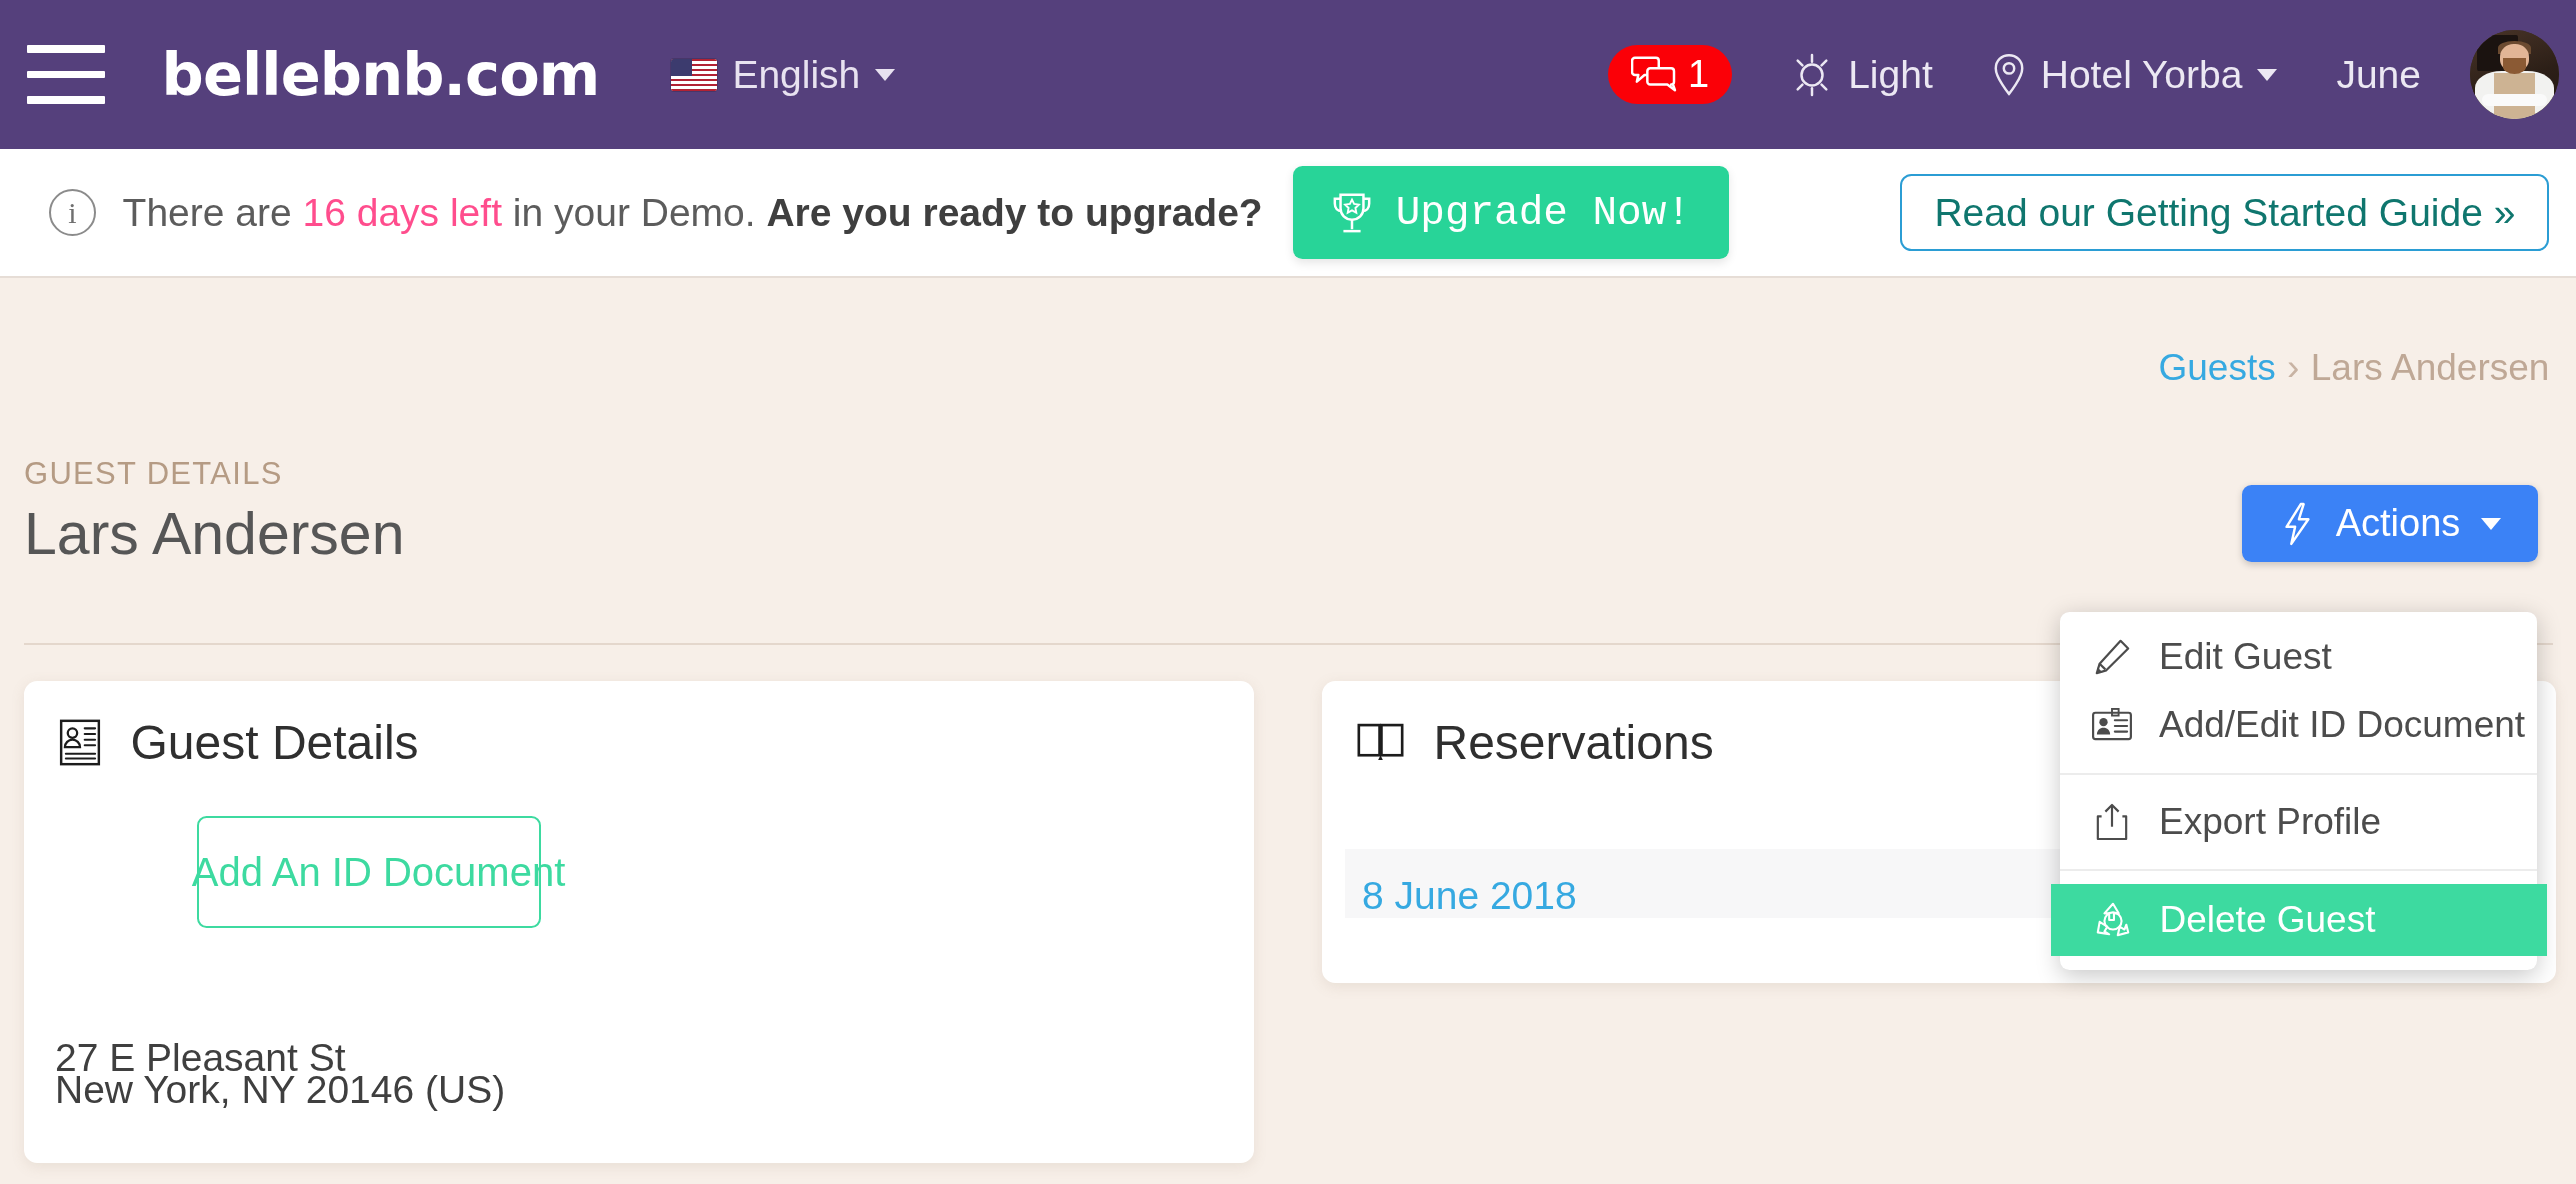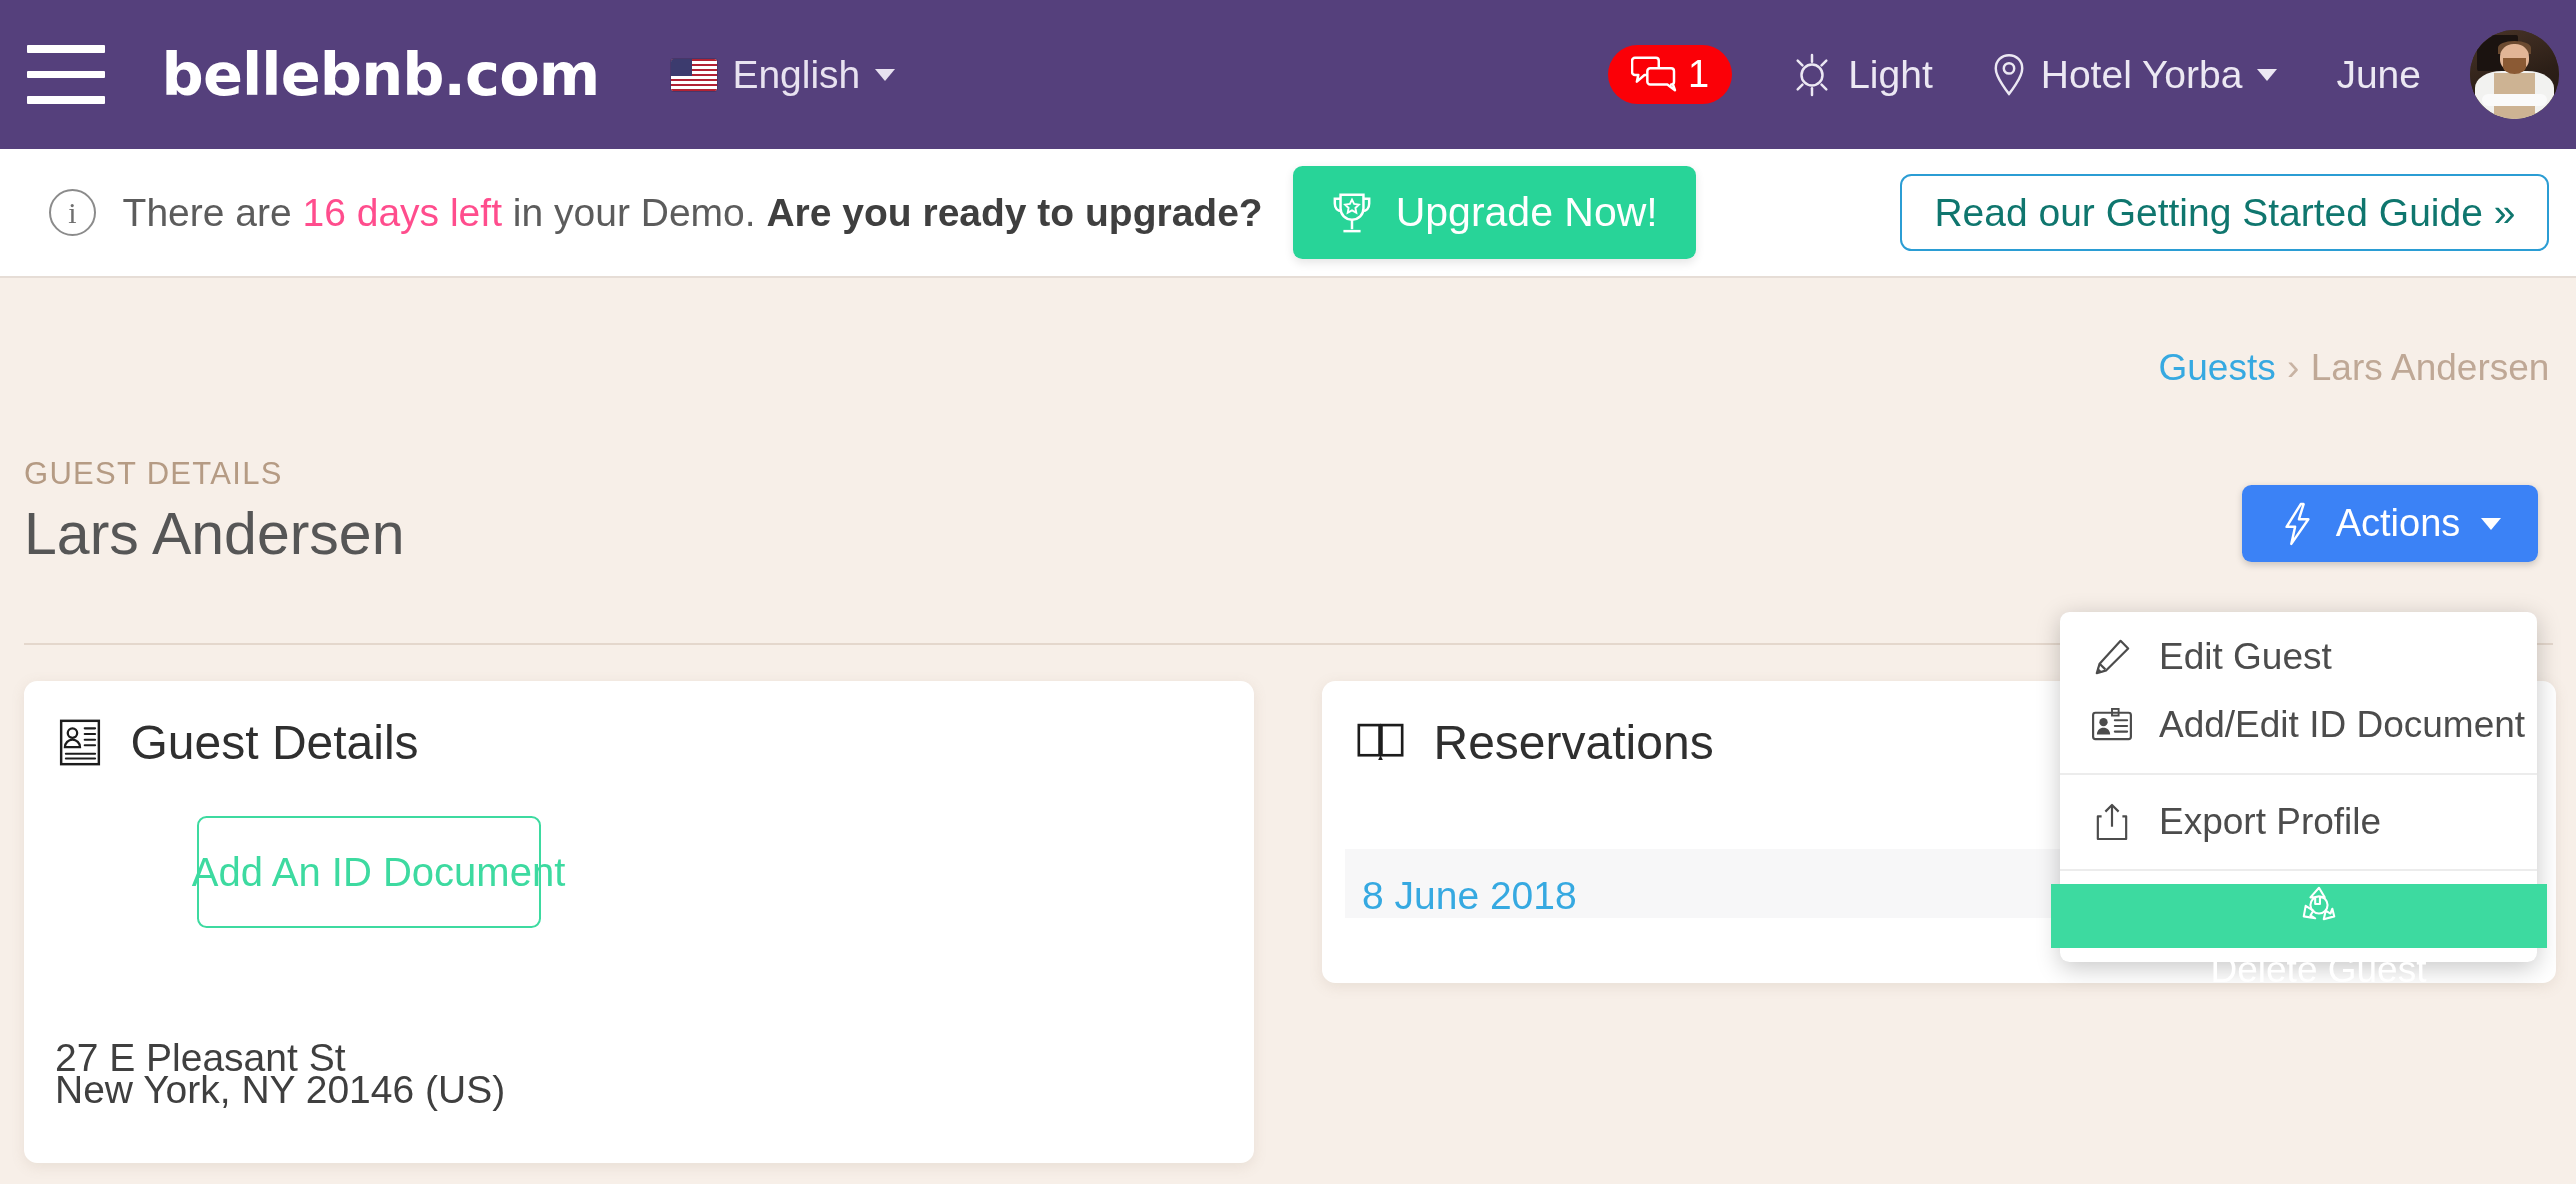--- a/index.html
+++ b/index.html
@@ -107,21 +107,21 @@
     margin-left: 26.6px; font-size: 39px; color: #5c5c5c; white-space: nowrap;
   }
   .banner-text .days { color: #ff4d8d; }
   .banner-text b { color: #3f3f3f; font-weight: 700; }
   .upgrade-btn {
     margin-left: 30px;
     background: #28d498; color: #ffffff;
     height: 93px; padding: 0 38px; border-radius: 9.5px;
     display: flex; align-items: center; gap: 23px;
     font-size: 41px; cursor: pointer; border: none;
-    font-family: Liberation Sans, sans-serif;
+    font-family: Liberation Mono, monospace;
     box-shadow: 0 3.8px 9.5px rgba(0,0,0,.10);
     white-space: nowrap;
   }
   .guide-btn {
     margin-left: auto; margin-right: 26.6px;
     border: 2.4px solid #2b9dd4; color: #0f766e; background: transparent;
     height: 77px; padding: 0 32px; border-radius: 11.4px;
     font-size: 39px; cursor: pointer;
     font-family: "Liberation Sans", sans-serif;
     display: flex; align-items: center; white-space: nowrap;
@@ -171,21 +171,21 @@
   }
   .menu-item {
     display: flex; align-items: center; gap: 25px;
     height: 68px; padding: 0 0 0 30px;
     font-size: 37px; color: #4c4c4c; cursor: pointer; white-space: nowrap;
   }
   .menu-item .mi-icon { width: 44px; display:flex; align-items:center; justify-content:center; flex:none; }
   .menu-sep { height: 1.9px; background: #ececec; margin: 13.3px 0; }
   .menu-item.danger {
     background: #3ddaa0; color: #ffffff;
-    margin: 0 -9.5px 0 -9.5px; padding-left: 40px; height: 64px; flex-direction: column;
+    margin: 0 -9.5px 0 -9.5px; padding-left: 40px; height: 72px;
   }
 
   
   .card {
     position: absolute;
     background: #ffffff; border-radius: 13.3px;
     box-shadow: 0 3.8px 13.3px rgba(140,115,95,.13);
   }
   #card-guest-details { left: 24px; top: 681px; width: 1230px; height: 482px; }
   #card-reservations  { left: 1322px; top: 681px; width: 1234px; height: 302px; }

